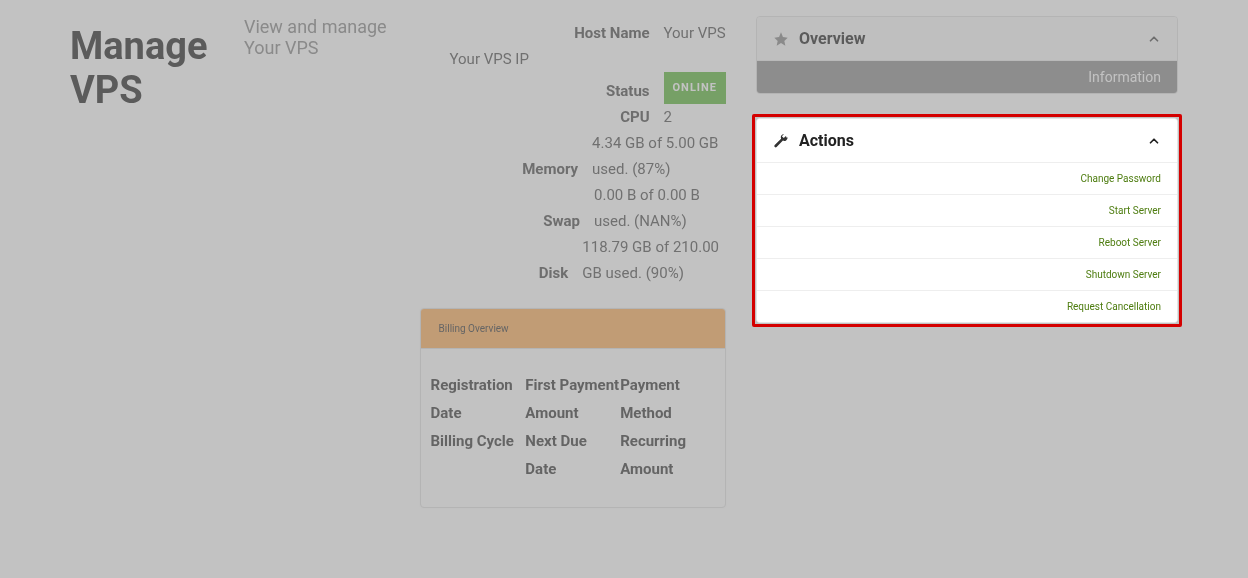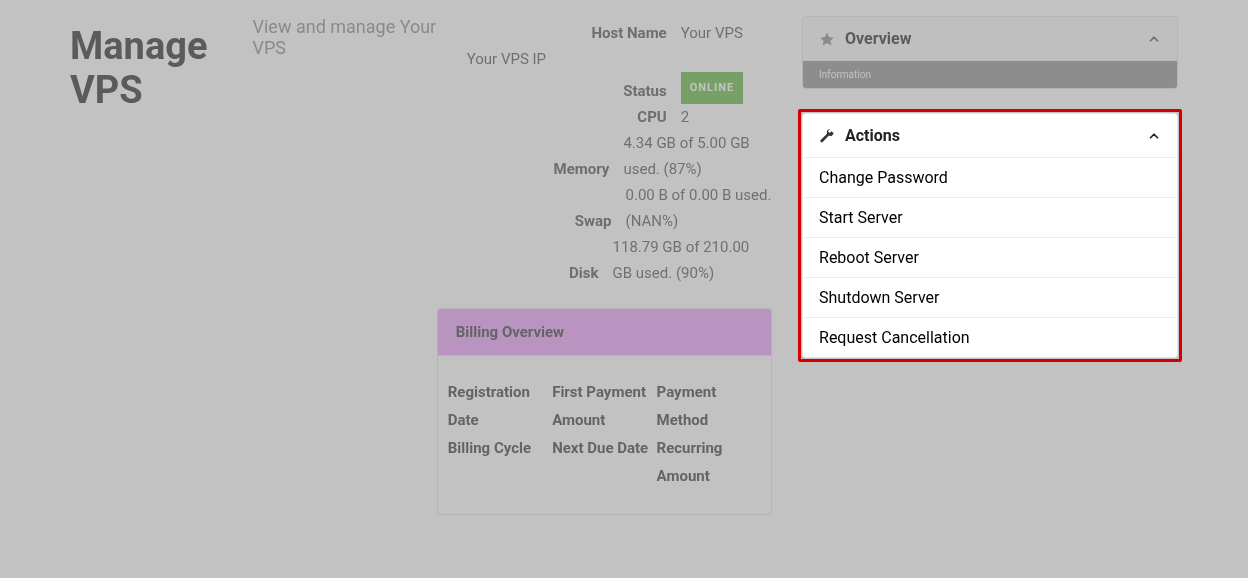--- a/index.html
+++ b/index.html
@@ -38,21 +38,22 @@
     font-weight: 400;
   }
   .main-row {
     display: flex;
     gap: 30px;
   }
   .left-col {
     flex: 1;
   }
   .right-col {
-    width: 376px;
+    width: 422px;
+    text-align: right;
   }
   
   .details {
     margin-left: 30px;
     margin-top: 4px;
     margin-bottom: 22px;
   }
   .detail-row {
     display: flex;
     align-items: flex-end;
@@ -83,24 +84,24 @@
 
   
   .billing-card {
     border: 1px solid #e5e5e5;
     border-radius: 4px;
     background: #ffffff;
     overflow: hidden;
     box-shadow: 0 0 2px rgba(0,0,0,0.04);
   }
   .billing-header {
-    background: #f0abfc;
+    background: #fdba74;
     padding: 14px 18px;
-    font-size: 15px;
-    font-weight: 700;
+    font-size: 10px;
+    font-weight: 400;
     color: #555555;
     border-bottom: 1px solid #e5e5e5;
   }
   .billing-body {
     display: flex;
     padding: 22px 10px 24px 10px;
   }
   .billing-col {
     flex: 1;
     text-align: left;
@@ -137,34 +138,34 @@
     color: #888888;
   }
   .panel-header .chev {
     margin-left: auto;
     display: inline-flex;
     color: #666666;
   }
   .panel-sub {
     background: #9e9e9e;
     color: #ffffff;
-    font-size: 10px;
+    font-size: 14px;
     padding: 8px 16px;
   }
 
   
   .actions-list {
     list-style: none;
     margin: 0;
     padding: 0;
   }
   .actions-list li {
     padding: 10px 16px;
-    font-size: 16px;
-    color: #000000;
+    font-size: 10px;
+    color: #4d7c0f;
     border-top: 1px solid #eeeeee;
     cursor: pointer;
     background: #ffffff;
   }
   .actions-list li:first-child {
     border-top: none;
   }
 
   
   .highlight-wrap {

